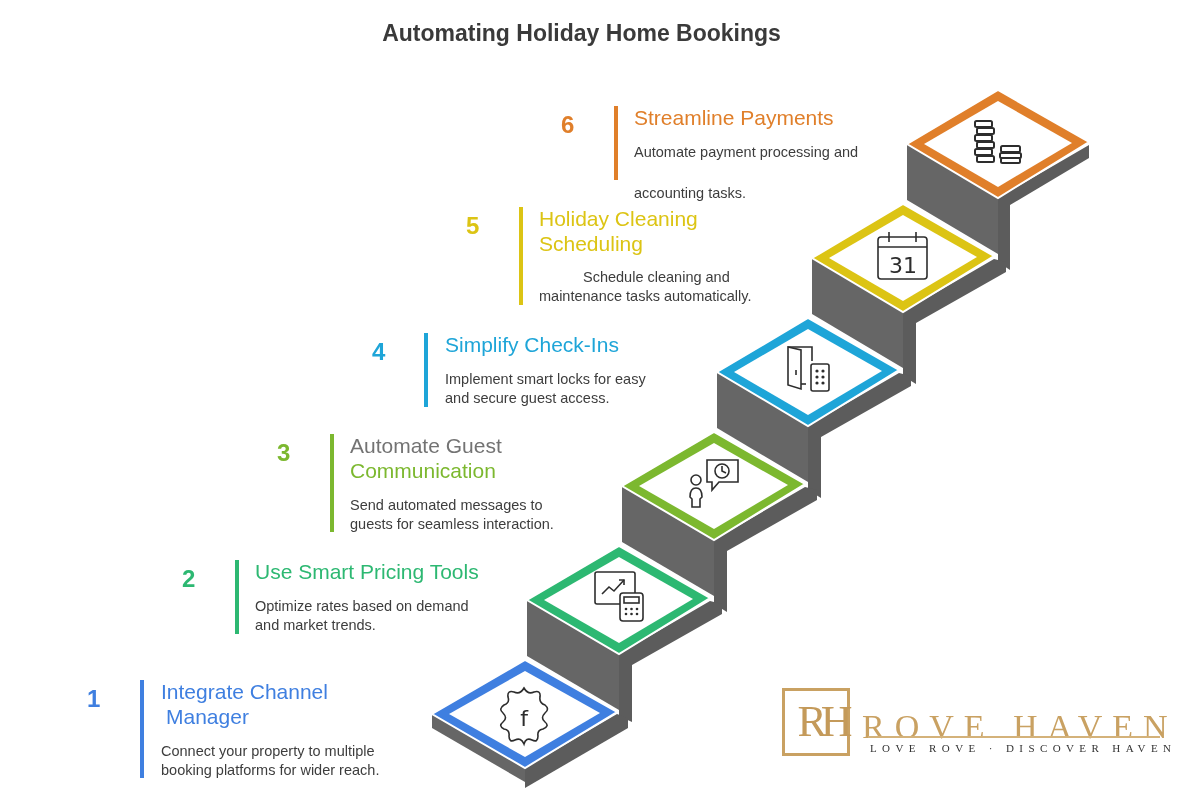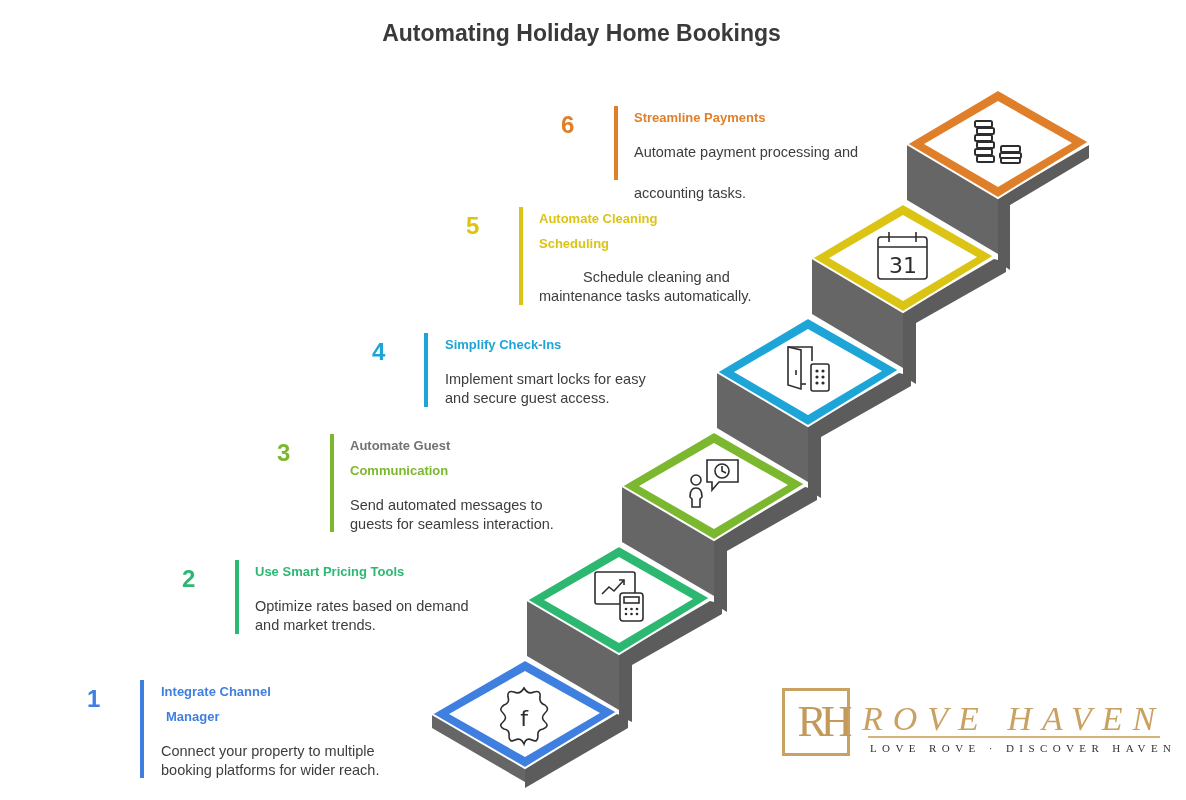--- a/index.html
+++ b/index.html
@@ -1,26 +1,26 @@
 <!DOCTYPE html>
 <html><head>
 <meta charset="utf-8">
 <style>
   html, body { margin:0; padding:0; background:#ffffff; }
   body { width:1186px; height:800px; position:relative; overflow:hidden; font-family:"Liberation Sans", sans-serif; }
   .title { position:absolute; left:0; width:1163px; top:20px; text-align:center; font-size:23px; font-weight:bold; color:#3a3a3a; }
   .step-num { position:absolute; font-size:24px; font-weight:bold; }
   .step-bar { position:absolute; width:4px; }
-  .step-title { position:absolute; font-size:13px; font-weight:bold; line-height:25px; }
+  .step-title { position:absolute; font-size:21px; font-weight:normal; line-height:25px; }
   .step-desc { position:absolute; font-size:14.5px; color:#3d3d3d; line-height:19px; }
   svg.stairs { position:absolute; left:0; top:0; }
   .logo { position:absolute; left:782px; top:688px; }
   .logo-box { position:absolute; left:0; top:0; width:68px; height:68px; border:3px solid #c9a162; box-sizing:border-box; }
   .logo-mono { position:absolute; left:0; top:8px; width:80px; text-align:center; font-family:"Liberation Serif", serif; font-size:44px; color:#c49a5a; letter-spacing:-6px; }
-  .logo-name { position:absolute; left:80px; top:12px; font-family:"Liberation Serif", serif; font-size:34px; color:#c9a162; letter-spacing:10px; white-space:nowrap; font-weight:normal;font-style:italic; }
+  .logo-name { position:absolute; left:80px; top:20px; font-family:"Liberation Serif", serif; font-size:34px; color:#c9a162; letter-spacing:10px; white-space:nowrap; font-weight:normal; }
   .logo-line { position:absolute; left:86px; top:48px; width:292px; height:2px; background:#d4b27a; }
   .logo-tag { position:absolute; left:88px; top:54px; font-family:"Liberation Serif", serif; font-size:11px; color:#333; letter-spacing:5.4px; white-space:nowrap; }
 </style>
 </head>
 <body>
 
 <div class="title">Automating Holiday Home Bookings</div>
 
 <svg class="stairs" width="1186" height="800" viewBox="0 0 1186 800">
 
@@ -140,21 +140,21 @@
   <div class="step-num" style="left:561px;top:111px;color:#e07f2a;">6</div>
   <div class="step-bar" style="left:614px;top:106px;height:74px;background:#e07f2a;"></div>
   <div class="step-title" style="left:634px;top:105px;color:#e07f2a;">Streamline Payments</div>
   <div class="step-desc" style="left:634px;top:143px;">Automate payment processing and</div>
   <div class="step-desc" style="left:634px;top:162px;margin-top:22px;">accounting tasks.</div>
 </div>
 
 <div>
   <div class="step-num" style="left:466px;top:212px;color:#dcc414;">5</div>
   <div class="step-bar" style="left:519px;top:207px;height:98px;background:#dcc414;"></div>
-  <div class="step-title" style="left:539px;top:206px;color:#dcc414;">Automate Cleaning</div>
+  <div class="step-title" style="left:539px;top:206px;color:#dcc414;">Holiday Cleaning</div>
   <div class="step-title" style="left:539px;top:231px;color:#dcc414;">Scheduling</div>
   <div class="step-desc" style="left:539px;top:268px;margin-left:44px;">Schedule cleaning and</div>
   <div class="step-desc" style="left:539px;top:287px;">maintenance tasks automatically.</div>
 </div>
 
 <div>
   <div class="step-num" style="left:372px;top:338px;color:#1ea5d8;">4</div>
   <div class="step-bar" style="left:424px;top:333px;height:74px;background:#1ea5d8;"></div>
   <div class="step-title" style="left:445px;top:332px;color:#1ea5d8;">Simplify Check-Ins</div>
   <div class="step-desc" style="left:445px;top:370px;">Implement smart locks for easy</div>

